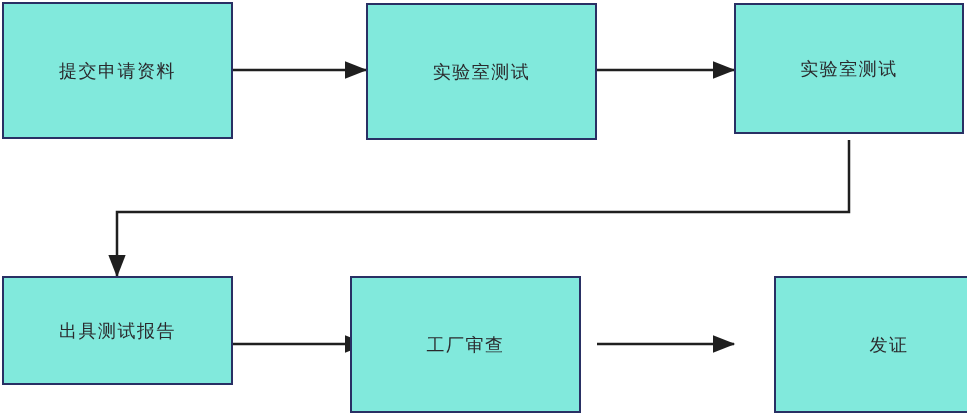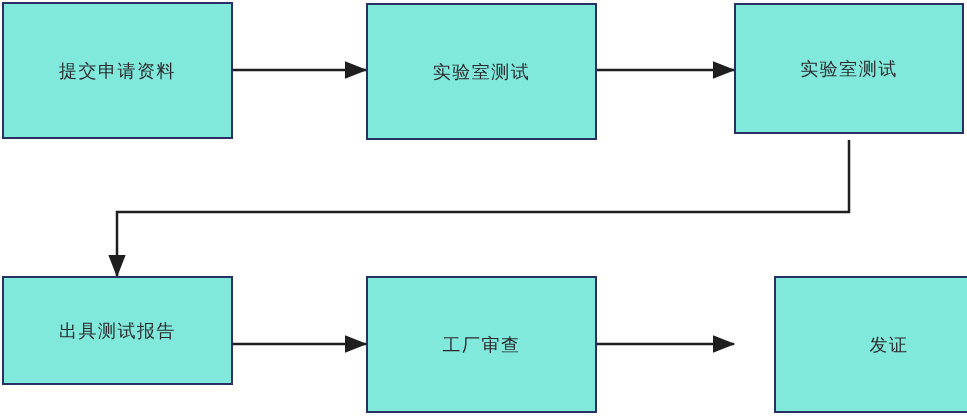--- a/index.html
+++ b/index.html
@@ -68,19 +68,19 @@
     </div>
     <div class="flow-node" style="left: 366px; top: 3px; width: 231px; height: 137px;">
       <span>实验室测试</span>
     </div>
     <div class="flow-node" style="left: 734px; top: 3px; width: 230px; height: 131px;">
       <span>实验室测试</span>
     </div>
     <div class="flow-node" style="left: 2px; top: 276px; width: 231px; height: 109px;">
       <span>出具测试报告</span>
     </div>
-    <div class="flow-node" style="left: 366px; top: 276px; width: 231px; height: 137px;">
+    <div class="flow-node" style="left: 350px; top: 276px; width: 231px; height: 137px;">
       <span>工厂审查</span>
     </div>
     <div class="flow-node" style="left: 758px; top: 276px; width: 230px; height: 137px; margin-left: 16px;">
       <span>发证</span>
     </div>
   </div>
 
 </body></html>

